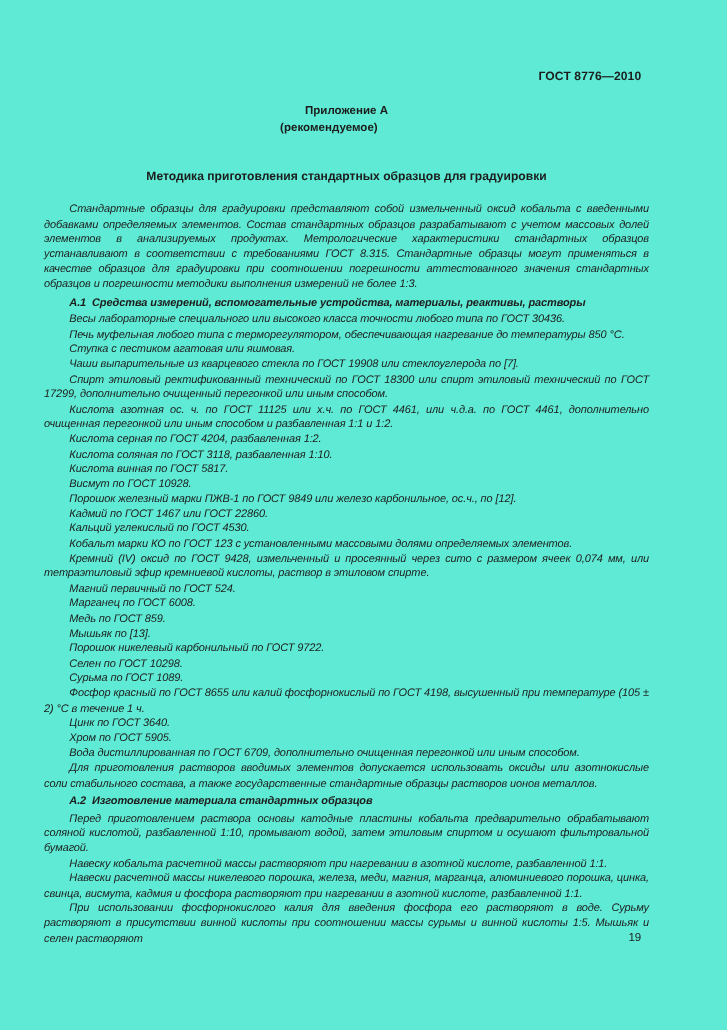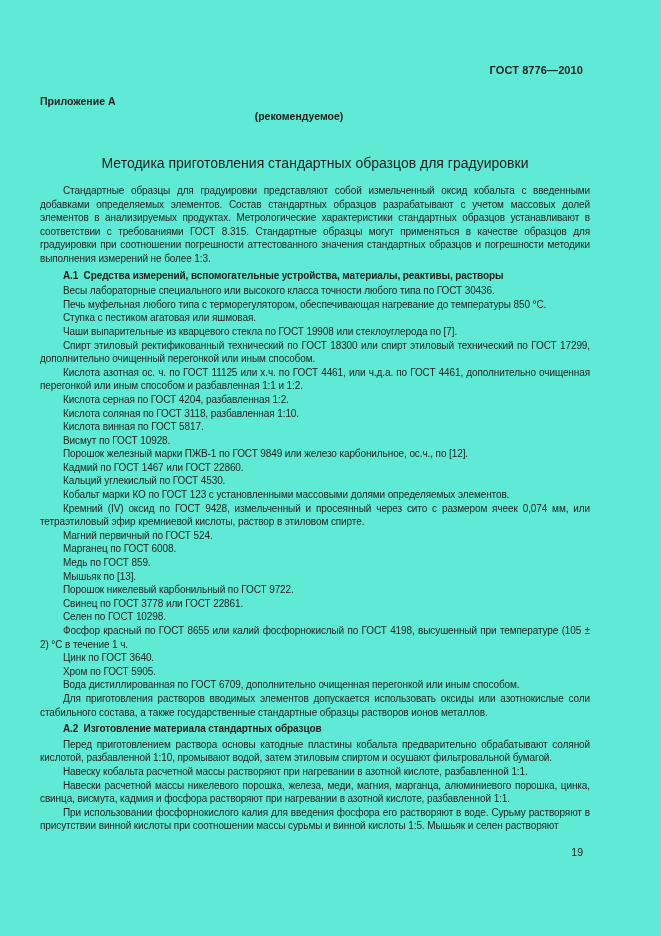--- a/index.html
+++ b/index.html
@@ -24,51 +24,52 @@
     text-align: right;
     font-size: 11px;
     font-weight: bold;
     letter-spacing: 0.1px;
   }
   .appendix-label {
     position: absolute;
     top: 95px;
     left: 40px;
     width: 550px;
-    text-align: left;
+    text-align: center;
     font-size: 10.5px;
     font-weight: bold;
   }
   .appendix-kind {
     position: absolute;
     top: 110px;
     left: 24px;
     width: 550px;
     text-align: center;
     font-size: 10.5px;
     font-weight: bold;
   }
   .doc-title {
     position: absolute;
     top: 155px;
     left: 40px;
     width: 550px;
     text-align: center;
-    font-size: 14px;
-    font-weight: normal;
+    font-size: 11px;
+    font-weight: bold;
   }
   .body-text {
     position: absolute;
     top: 184px;
     left: 40px;
     width: 550px;
     font-size: 10px;
     line-height: 13.6px;
     letter-spacing: -0.1px;
     text-align: justify;
+    font-style: italic;
   }
   .para {
     text-indent: 23px;
   }
   .para.h {
     font-weight: bold;
     margin-top: 3px;
     margin-bottom: 2px;
     text-align: left;
   }
@@ -109,22 +110,22 @@
     <p class="para">Порошок железный марки ПЖВ-1 по ГОСТ 9849 или железо карбонильное, ос.ч., по [12].</p>
     <p class="para">Кадмий по ГОСТ 1467 или ГОСТ 22860.</p>
     <p class="para">Кальций углекислый по ГОСТ 4530.</p>
     <p class="para">Кобальт марки КО по ГОСТ 123 с установленными массовыми долями определяемых элементов.</p>
     <p class="para">Кремний (IV) оксид по ГОСТ 9428, измельченный и просеянный через сито с размером ячеек 0,074 мм, или тетраэтиловый эфир кремниевой кислоты, раствор в этиловом спирте.</p>
     <p class="para">Магний первичный по ГОСТ 524.</p>
     <p class="para">Марганец по ГОСТ 6008.</p>
     <p class="para">Медь по ГОСТ 859.</p>
     <p class="para">Мышьяк по [13].</p>
     <p class="para">Порошок никелевый карбонильный по ГОСТ 9722.</p>
-    <p class="para">Свинец по ГОСТ 3778 или ГОСТ 22861.</p>
     <p class="para">Селен по ГОСТ 10298.</p>
+    <p class="para">Сурьма по ГОСТ 1089.</p>
     <p class="para">Фосфор красный по ГОСТ 8655 или калий фосфорнокислый по ГОСТ 4198, высушенный при температуре (105 ± 2) °С в течение 1 ч.</p>
     <p class="para">Цинк по ГОСТ 3640.</p>
     <p class="para">Хром по ГОСТ 5905.</p>
     <p class="para">Вода дистиллированная по ГОСТ 6709, дополнительно очищенная перегонкой или иным способом.</p>
     <p class="para">Для приготовления растворов вводимых элементов допускается использовать оксиды или азотнокислые соли стабильного состава, а также государственные стандартные образцы растворов ионов металлов.</p>
     <p class="para h">А.2&nbsp; Изготовление материала стандартных образцов</p>
     <p class="para">Перед приготовлением раствора основы катодные пластины кобальта предварительно обрабатывают соляной кислотой, разбавленной 1:10, промывают водой, затем этиловым спиртом и осушают фильтровальной бумагой.</p>
     <p class="para">Навеску кобальта расчетной массы растворяют при нагревании в азотной кислоте, разбавленной 1:1.</p>
     <p class="para">Навески расчетной массы никелевого порошка, железа, меди, магния, марганца, алюминиевого порошка, цинка, свинца, висмута, кадмия и фосфора растворяют при нагревании в азотной кислоте, разбавленной 1:1.</p>
     <p class="para">При использовании фосфорнокислого калия для введения фосфора его растворяют в воде. Сурьму растворяют в присутствии винной кислоты при соотношении массы сурьмы и винной кислоты 1:5. Мышьяк и селен растворяют</p>

